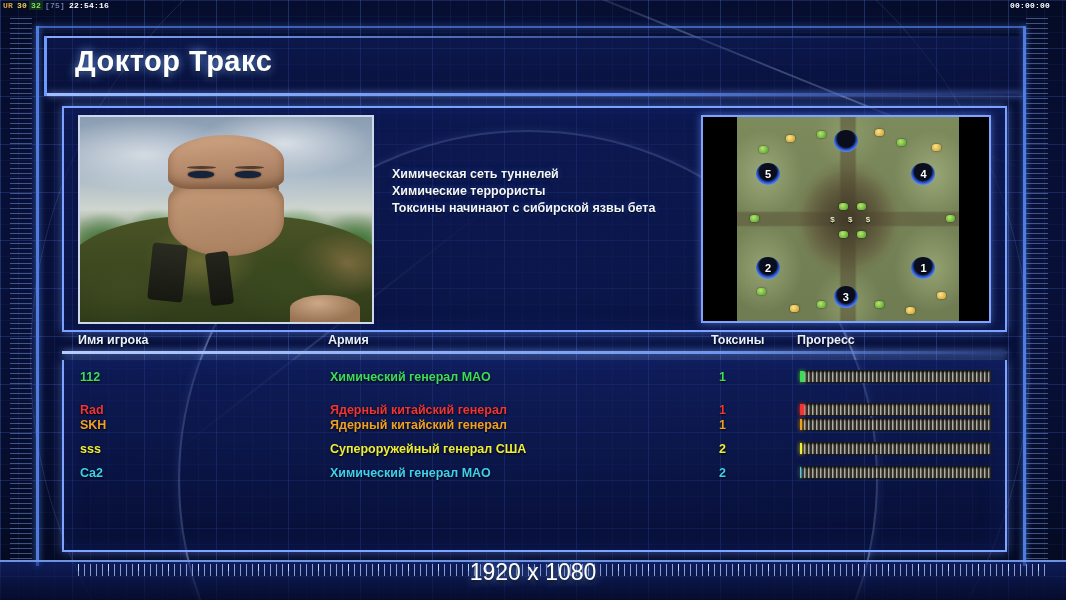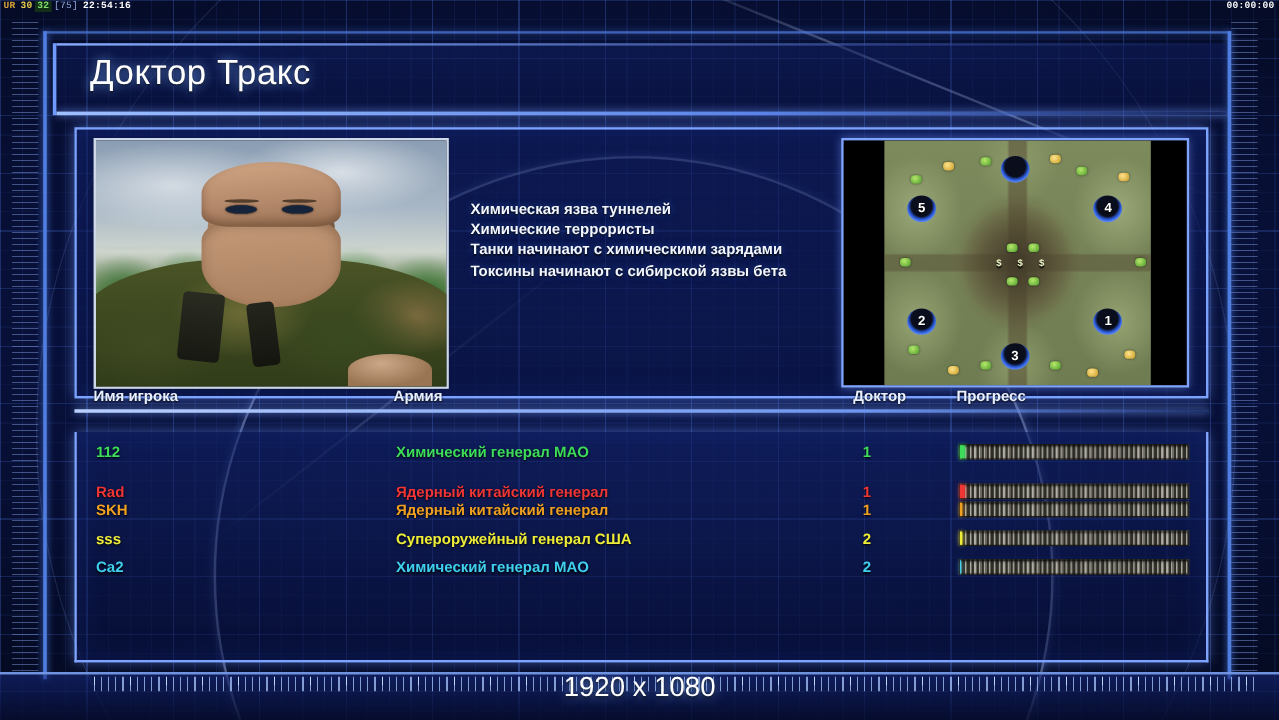--- a/index.html
+++ b/index.html
@@ -64,21 +64,21 @@
     font-size:8px; line-height:12px; letter-spacing:.2px;
     z-index:40; white-space:nowrap;
   }
   .topbar .seg{ padding:0 2px; }
   .dbg-ur{ color:#d8a23a; font-weight:bold; }
   .dbg-a{ color:#f0d24a; font-weight:bold;margin-top:40px; }
   .dbg-b{ color:#7fe06a; font-weight:bold; background:#123018; }
   .dbg-c{ color:#8fa6d8; }
   .dbg-time{ color:#ffffff; font-weight:bold; }
   .topbar-left{ position:absolute; left:1px; top:0; }
-  .topbar-right{ position:absolute; right:4px; top:0; color:#ffffff; font-weight:bold; }
+  .topbar-right{ position:absolute; right:16px; top:0; color:#ffffff; font-weight:bold; }
 
   
   .ruler{
     position:absolute; pointer-events:none; opacity:.75;
   }
   .ruler-v{
     width:22px;
     background-image:repeating-linear-gradient(to bottom,
       rgba(150,180,255,.55) 0 1px, transparent 1px 5px);
   }
@@ -102,21 +102,21 @@
     position:absolute; left:0; right:0; top:0; height:2px;
     background:linear-gradient(90deg,#86aaff 0%, rgba(110,150,255,.25) 75%, rgba(110,150,255,0) 100%);
   }
   .title-panel .tp-bot{
     position:absolute; left:0; right:0; bottom:0; height:3px;
     background:linear-gradient(90deg,#9fc0ff 0%, #5b85e8 60%, rgba(90,130,230,.2) 100%);
     box-shadow:0 0 7px rgba(120,160,255,.85);
   }
   .title-text{
     position:absolute; left:28px; top:9px;
-    font-size:29px; color:#ffffff; font-weight:400;
+    font-size:29px; color:#ffffff; font-weight:700;
     letter-spacing:.5px;
     text-shadow:0 0 10px rgba(120,170,255,.85), 0 1px 2px #000;
   }
 
   
   .info-panel{
     position:absolute; left:62px; top:106px; width:945px; height:226px;
     background:linear-gradient(180deg, rgba(14,28,92,.58), rgba(8,16,62,.50));
     border:2px solid #7ca2ff;
     box-shadow:0 0 10px rgba(110,150,255,.55), inset 0 0 20px rgba(20,40,120,.5);
@@ -232,21 +232,21 @@
     text-shadow:0 1px 2px #000;
   }
   .mm-res{ position:absolute; width:9px; height:7px; border-radius:40%;
     background:radial-gradient(circle at 40% 35%, #b6e86a, #4a9b2a);
     box-shadow:0 0 2px rgba(0,0,0,.6); }
   .mm-res.gold{ background:radial-gradient(circle at 40% 35%, #ffe38a, #c79a22); }
   .mm-center-s{ position:absolute; color:#e8f0c0; font-size:8px; font-weight:bold; text-shadow:0 1px 1px #000; }
 
   
   .table-head{
-    position:absolute; left:62px; top:322px; width:945px; height:22px;
+    position:absolute; left:62px; top:332px; width:945px; height:22px;
     z-index:10;
   }
   .table-head .th-line{
     position:absolute; left:0; right:0; bottom:0; height:3px;
     background:linear-gradient(90deg,#b9d0ff,#6d95ef 70%, rgba(90,130,230,.3));
     box-shadow:0 0 7px rgba(130,170,255,.85);
   }
   .th{
     position:absolute; top:1px; color:#e9f0ff; font-size:12.5px; font-weight:bold;
     text-shadow:0 1px 2px #000;
@@ -363,23 +363,22 @@
       <div class="p-brow l"></div>
       <div class="p-brow r"></div>
       <div class="p-eye l"></div>
       <div class="p-eye r"></div>
       <div class="p-strap"></div>
       <div class="p-strap2"></div>
       <div class="p-hand"></div>
     </div>
 
     <div class="desc">
-      <div>Химическая язва туннелей</div>
+      <div>Химическая сеть туннелей</div>
       <div>Химические террористы</div>
-      <div>Танки начинают с химическими зарядами</div>
       <div>Токсины начинают с сибирской язвы бета</div>
     </div>
 
     <div class="minimap-wrap">
       <div class="mm-img">
         <div class="mm-roads"></div>
         <div id="mm-markers">
             <div class="mm-spot" style="left: calc(14% - 12px); top: calc(28% - 11px);">5</div>
             <div class="mm-spot" style="left: calc(84% - 12px); top: calc(28% - 11px);">4</div>
             <div class="mm-spot" style="left: calc(14% - 12px); top: calc(74% - 11px);">2</div>
@@ -409,21 +408,21 @@
             <div class="mm-center-s" style="left: 58%; top: 48%;">$</div>
           </div>
       </div>
     </div>
 
   </div>
 
   <div class="table-head">
     <div class="th c-name">Имя игрока</div>
     <div class="th c-army">Армия</div>
-    <div class="th c-team">Доктор</div>
+    <div class="th c-team">Токсины</div>
     <div class="th c-prog">Прогресс</div>
     <div class="th-line"></div>
   </div>
 
   <div class="table-panel">
     <div id="rows">
         <div class="row" style="top: 5px;">
           <div class="cell name" style="color: rgb(61, 220, 90);">112</div>
           <div class="cell army" style="color: rgb(61, 220, 90);">Химический генерал МАО</div>
           <div class="cell team" style="color: rgb(61, 220, 90);">1</div>

